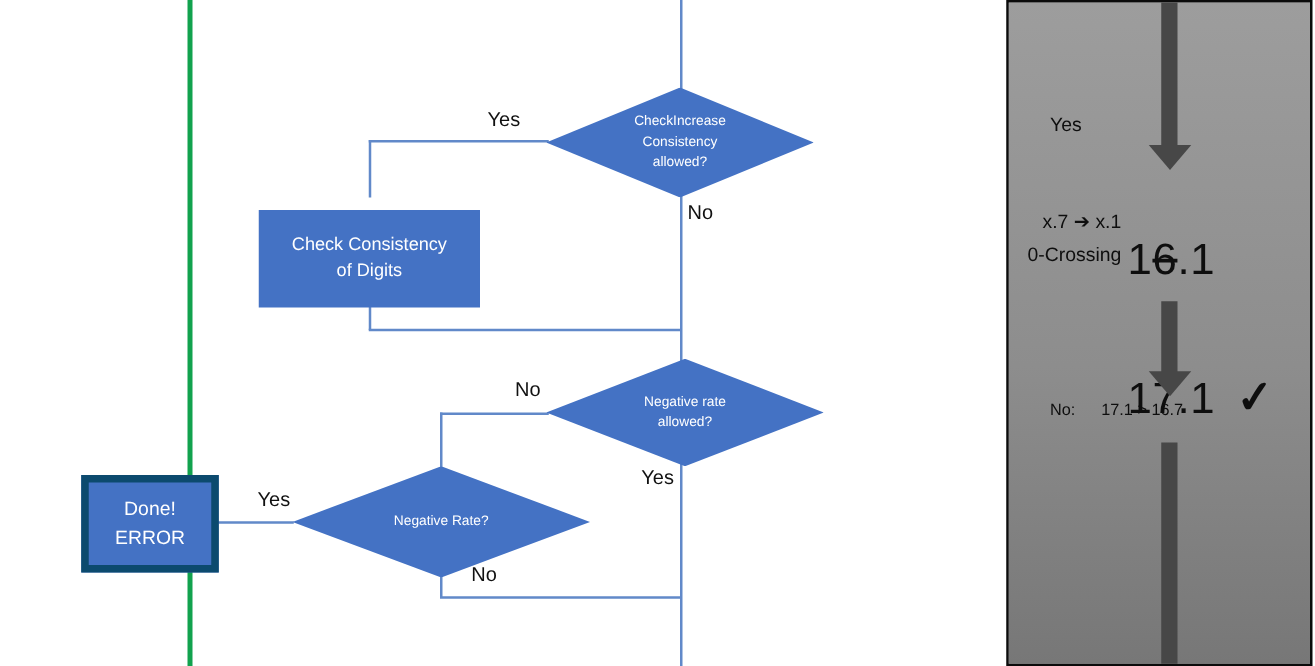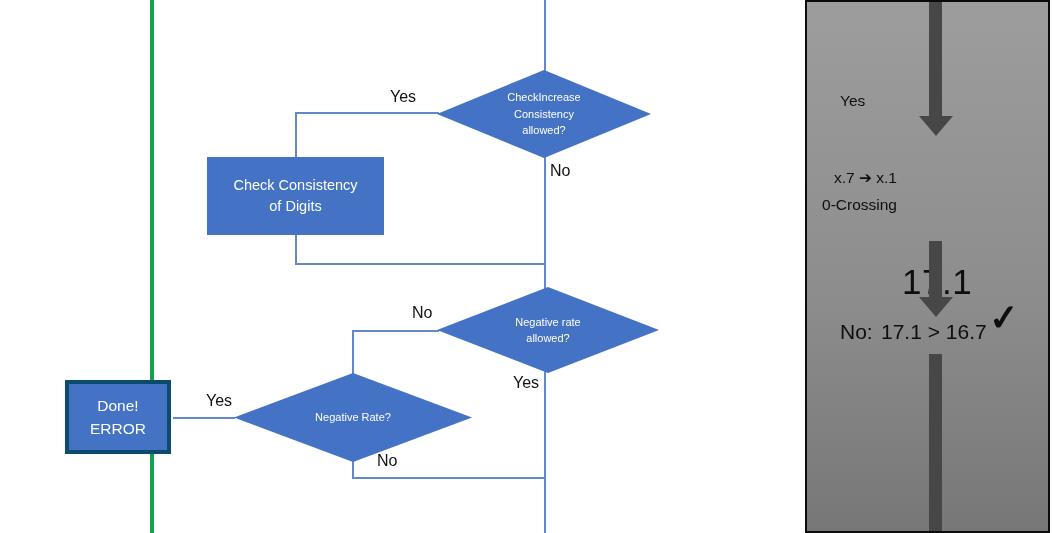--- a/index.html
+++ b/index.html
@@ -9,38 +9,38 @@
   }
   
   .cline{position:absolute;background:#6189c9;}
   .h{height:1.5px;} .v{width:1.5px;}
   
   .node{
     position:absolute;display:flex;align-items:center;justify-content:center;
     background:#4472C4;color:#ffffff;text-align:center;white-space:pre-line;
   }
   .diamond{clip-path:polygon(50% 0%,100% 50%,50% 100%,0% 50%);font-size:11px;line-height:1.5;}
-  .rect-node{font-size:14.5px;line-height:1.45;}
-  .done-box{border:4px solid #0c4a6e;font-size:15.5px;line-height:1.5;}
+  .rect-node{font-size:14.5px;line-height:1.45;margin-top:11px;}
+  .done-box{border:6px solid #0c4a6e;font-size:15.5px;line-height:1.5;}
   .branch-label{position:absolute;color:#111;font-size:16px;}
   .green-line{position:absolute;left:150px;top:0;width:4px;height:533px;background:#12A24E;}
   
   #panel{
     position:absolute;left:805px;top:0;width:241px;height:529px;
     border:2px solid #0b0b0b;
     background:linear-gradient(180deg,#9d9d9d 0%,#8d8d8d 55%,#777777 100%);
   }
   .shaft{position:absolute;width:13px;background:#474747;}
   .ahead{position:absolute;width:0;height:0;border-left:17px solid transparent;
          border-right:17px solid transparent;border-top:20px solid #474747;}
   .panel-text{position:absolute;color:#0e0e0e;}
   .crossing{font-size:15.5px;line-height:1.75;text-align:right;white-space:pre-line;}
   .bignum{font-size:35px;line-height:37px;letter-spacing:0.5px;font-weight:500;white-space:pre-line;}
   .strike{text-decoration:line-through;text-decoration-thickness:3px;}
-  .cmp{font-size:21px;text-align:center;}
+  .cmp{font-size:13px;text-align:center;}
   .check{font-size:36px;font-weight:bold;line-height:1;transform:rotate(-4deg);}
 </style>
 </head>
 <body>
 
 <div id="slide">
 
   <div class="green-line"></div>
 
   <div class="cline v" style="left:544px;top:0;height:72px"></div>
@@ -92,20 +92,21 @@
 
     <div class="shaft" style="left:122px;top:0;height:115px"></div>
     <div class="ahead" style="left:112px;top:114px"></div>
 
     <div class="panel-text" style="left:33px;top:90px;font-size:15.5px">Yes</div>
 
     <div class="panel-text crossing" style="left:0px;top:162px;width:90px">x.7 ➔ x.1
 0-Crossing</div>
 
     <div class="panel-text bignum" style="left:95px;top:150px">
+      <span><span>1</span><span class="strike">6</span><span>.1</span></span>
       <br>
       <span>17.1</span>
     </div>
 
     <div class="shaft" style="left:122px;top:239px;height:57px"></div>
     <div class="ahead" style="left:112px;top:295px"></div>
 
     <div class="panel-text cmp" style="left:33px;top:318px">No:</div>
     <div class="panel-text cmp" style="left:74px;top:318px">17.1 &gt; 16.7</div>
     <div class="panel-text check" style="left:182px;top:298px">✓</div>

